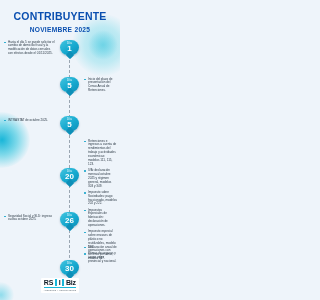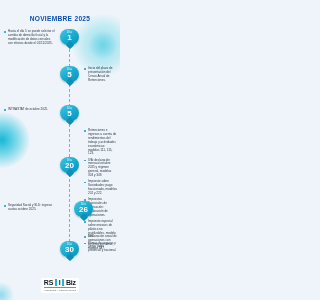--- a/index.html
+++ b/index.html
@@ -93,20 +93,21 @@
 </style>
 </head>
 <body>
 
 <div class="blob blob-tr"></div>
 <div class="blob blob-tr2"></div>
 <div class="blob blob-l"></div>
 <div class="blob blob-bl"></div>
 
 <div class="header">
+  <div class="title">CONTRIBUYENTE</div>
   <div class="month">NOVIEMBRE 2025</div>
 </div>
 
 <div class="timeline">
   <div class="spine"></div>
 
   <div class="row" style="top:0;">
     <div class="badge" style="top:0;">
       <span class="lbl">Día</span>
       <span class="num">1</span>
@@ -145,31 +146,31 @@
       <div class="item">Retenciones e ingresos a cuenta de rendimientos del trabajo y actividades económicas: modelos 111, 115, 123.</div>
       <div class="item">IVA: declaración mensual octubre 2025 y régimen general, modelos 303 y 349.</div>
       <div class="item">Impuesto sobre Sociedades: pago fraccionado, modelos 202 y 222.</div>
       <div class="item">Impuestos Especiales de fabricación: declaración de operaciones.</div>
       <div class="item">Impuesto especial sobre envases de plástico no reutilizables, modelo 592.</div>
       <div class="item">Primas de seguros y juego: pago provincial y nacional.</div>
     </div>
   </div>
 
   <div class="row" style="top:172px;">
-    <div class="badge" style="top:0;margin-left:14px;">
+    <div class="badge" style="top:0;">
       <span class="lbl">Día</span>
       <span class="num">26</span>
     </div>
     <div class="txt left" style="top:3px;">
       <div class="item">Seguridad Social y SLD: ingreso cuotas octubre 2025.</div>
     </div>
   </div>
 
   <div class="row" style="top:204px;">
-    <div class="badge" style="top:8px;">
+    <div class="badge" style="top:16px;">
       <span class="lbl">Día</span>
       <span class="num">30</span>
     </div>
     <div class="txt right" style="top:2px;">
       <div class="item">Declaración anual de operaciones con terceras personas, modelo 347.</div>
     </div>
   </div>
 </div>
 
 <div class="footer">

